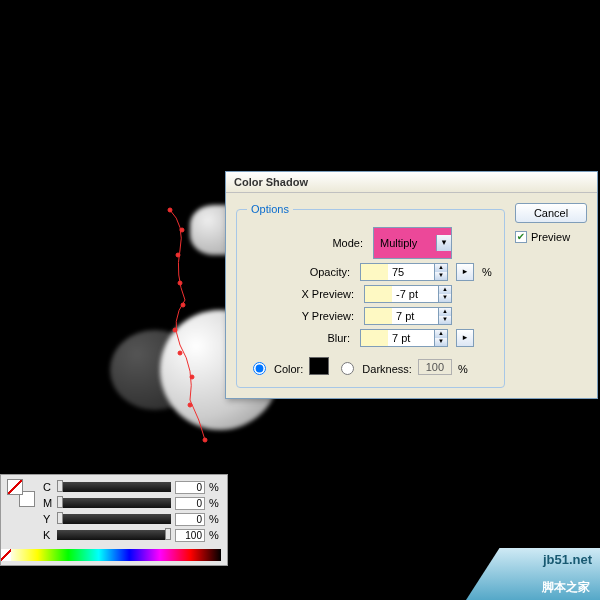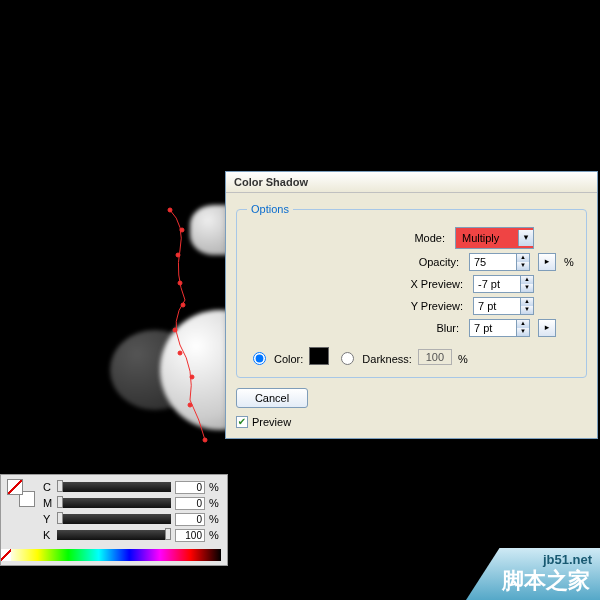--- a/index.html
+++ b/index.html
@@ -11,29 +11,29 @@
 .bg-grey-piece { width: 90px; height: 80px; background: radial-gradient(circle at 30% 30%, #555, #222); left: 110px; top: 330px; }
 .bg-top-piece { width: 60px; height: 50px; background: radial-gradient(circle at 30% 30%, #eee, #999); left: 190px; top: 205px; border-radius: 40%; }
 
 
 .red-path { position: absolute; left: 150px; top: 205px; stroke: #f03030; fill: none; stroke-width: 1; }
 .red-path circle { fill: #f03030; }
 
 
 .dialog { position: absolute; left: 225px; top: 171px; width: 373px; background: #ece9d8; border: 1px solid #7b9ebd; box-shadow: 2px 2px 6px rgba(0,0,0,.3); }
 .titlebar { background: linear-gradient(#fff,#ece9d8); padding: 4px 8px; font-weight: bold; color: #333; border-bottom: 1px solid #c0c0c0; }
-.dialog-body { padding: 10px; display: flex; gap: 10px; flex-direction: column; }
+.dialog-body { padding: 10px; display: flex; gap: 10px; }
 fieldset { border: 1px solid #a7c7e7; border-radius: 4px; padding: 8px 10px 12px; margin: 0; flex: 1; }
 legend { color: #0a6cce; padding: 0 4px; }
 .row { display: flex; align-items: center; justify-content: flex-end; gap: 8px; margin: 4px 0; }
 .row label { margin-right: 2px; }
-.combo { display: inline-flex; align-items: center; border: 1px solid #7f9db9; background: #ef4444; height: 22px; justify-content: center; }
+.combo { display: inline-flex; align-items: center; border: 1px solid #7f9db9; background: #ec4899; height: 32px; justify-content: center; }
 .combo span { padding: 1px 6px; min-width: 62px; display: inline-block; }
 .combo .dd { width: 15px; height: 16px; background: linear-gradient(#f4f7fc,#c7d8ed); border-left: 1px solid #7f9db9; text-align: center; line-height: 14px; font-size: 9px; }
-.spin { display: inline-flex; border: 1px solid #7f9db9; background: #eab308; height: 18px; }
+.spin { display: inline-flex; border: 1px solid #7f9db9; background: #fef9c3; height: 18px; padding-left: 27px; }
 .spin input { border: none; width: 46px; padding: 1px 4px; outline: none; font-size: 11px; }
 .spin .btns { width: 13px; display: flex; flex-direction: column; border-left: 1px solid #7f9db9; }
 .spin .btns div { flex: 1; background: linear-gradient(#f4f7fc,#c7d8ed); font-size: 6px; text-align: center; line-height: 7px; }
 .linkbtn { width: 18px; height: 18px; border: 1px solid #7f9db9; background: linear-gradient(#fff,#dce6f4); text-align: center; line-height: 15px; font-size: 9px; }
 .pct { width: 12px; }
 .radio-row { display: flex; align-items: flex-end; gap: 6px; margin-top: 10px; }
 .radio-row input[type=radio] { margin: 0 2px 0 6px; }
 .swatch { width: 20px; height: 18px; background: #000; border: 1px solid #666; display: inline-block; }
 .dark-input { width: 34px; height: 16px; border: 1px solid #b0b0b0; background: #ece9d8; text-align: center; }
 .side { width: 72px; display: flex; flex-direction: column; gap: 6px; }
@@ -63,21 +63,21 @@
 .srow input { width: 30px; height: 13px; border: 1px solid #999; font-size: 10px; text-align: right; padding-right: 2px; }
 .srow .pc { width: 12px; }
 .spectrum { height: 12px; margin: 2px 6px 4px; background: linear-gradient(90deg,#fff,#ff0,#0f0,#0ff,#00f,#f0f,#f00,#000); position: relative; }
 .spectrum .none { position: absolute; left: -6px; top: 0; width: 10px; height: 12px; background: #fff; }
 .spectrum .none::after { content:''; position:absolute; inset:0; background: linear-gradient(135deg, transparent 42%, #d00 42%, #d00 58%, transparent 58%); }
 
 
 .watermark { position: absolute; right: 0; bottom: 0; width: 134px; height: 52px; }
 .watermark .shape { position: absolute; inset: 0; background: linear-gradient(180deg,#cfeaf5,#55a8c8); clip-path: polygon(25% 0, 100% 0, 100% 100%, 0 100%); }
 .watermark .t1 { position: absolute; right: 8px; top: 4px; font-size: 13px; color: #195a72; font-weight: bold; }
-.watermark .t2 { position: absolute; right: 10px; bottom: 4px; font-size: 22px; color: #fff; font-weight: bold; }
+.watermark .t2 { position: absolute; right: 10px; bottom: 4px; font-size: 12px; color: #fff; font-weight: bold; }
 </style>
 </head>
 <body>
 
 <div class="bg-grey-piece bg-piece"></div>
 <div class="bg-white-piece bg-piece"></div>
 <div class="bg-top-piece bg-piece"></div>
 
 <svg class="red-path" width="90" height="250">
 <path d="M20 5 Q35 20 30 45 Q25 70 35 95 Q20 115 30 140 Q45 165 40 195 Q50 215 55 235"></path>

